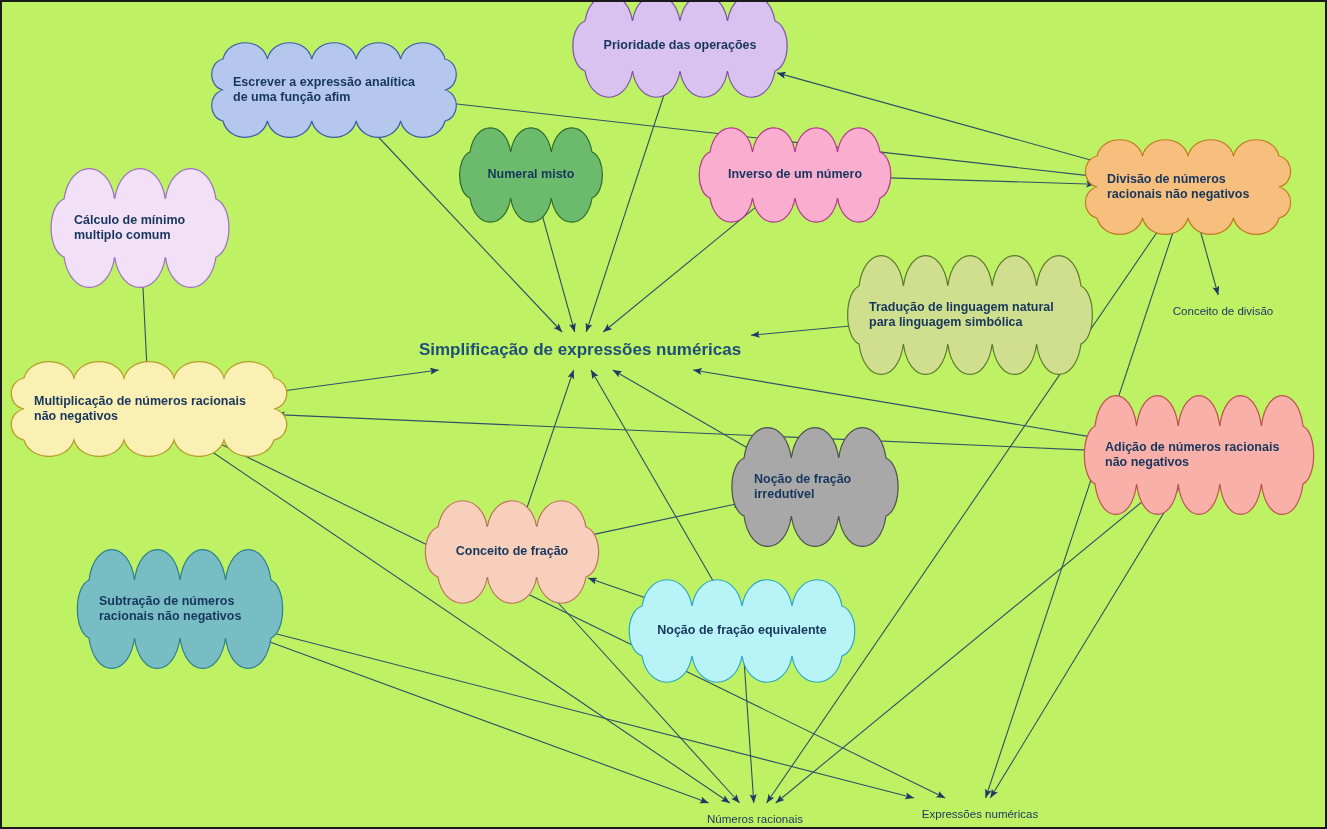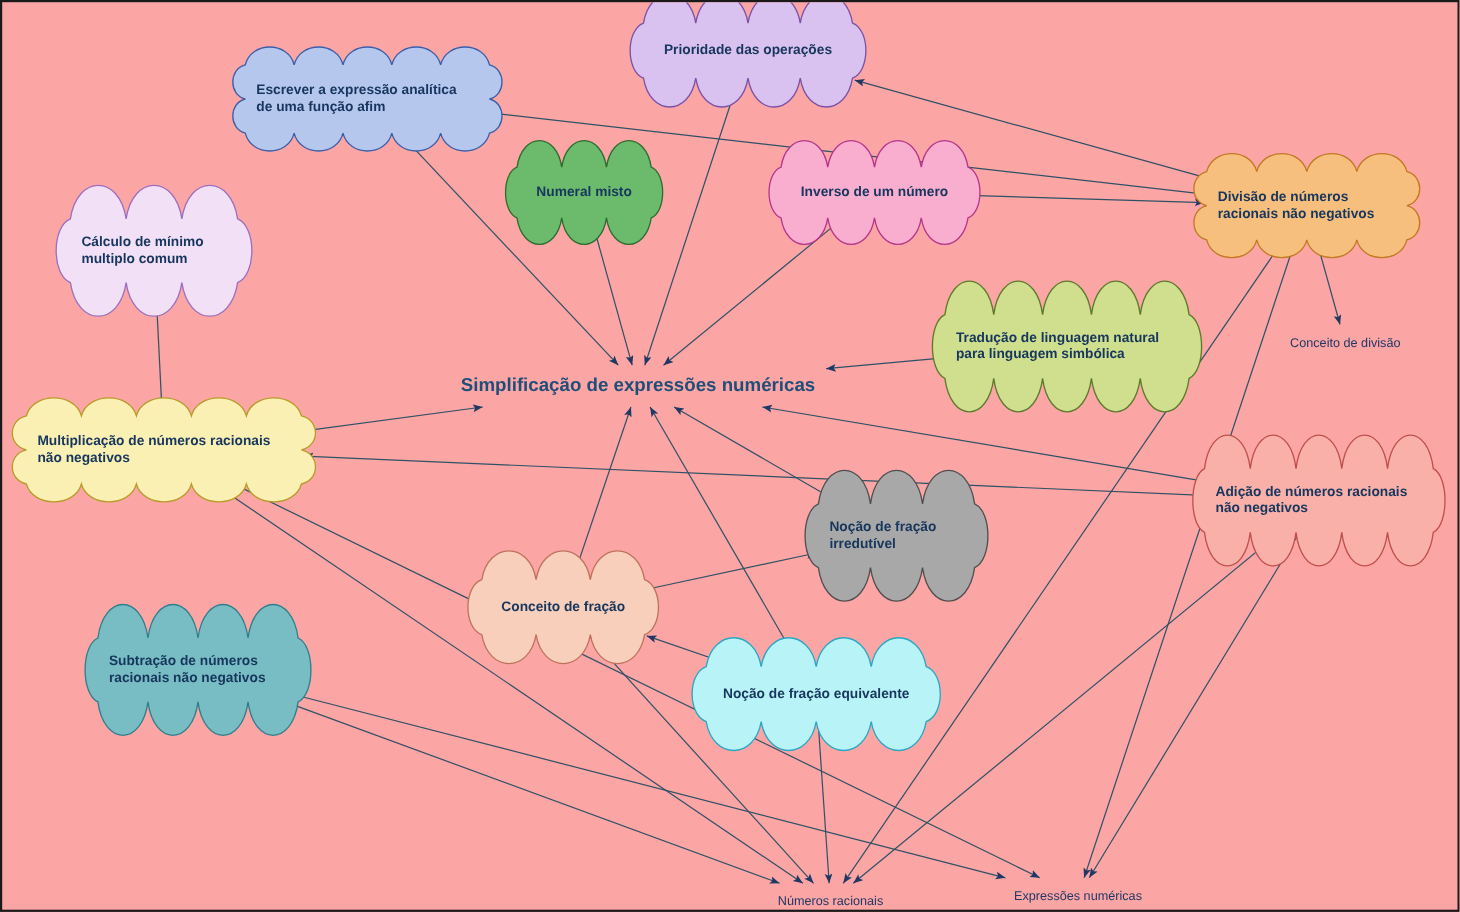--- a/index.html
+++ b/index.html
@@ -4,21 +4,21 @@
 <style>
   html, body {
     margin: 0;
     padding: 0;
     background: #ffffff;
   }
   #canvas {
     position: relative;
     width: 1327px;
     height: 829px;
-    background: #fca5a5;
+    background: #bef264;
     border: 2px solid #1a1a1a;
     box-sizing: border-box;
     overflow: hidden;
     font-family: "Liberation Sans", sans-serif;
   }
   #map-svg {
     position: absolute;
     left: 0;
     top: 0;
     width: 1327px;

